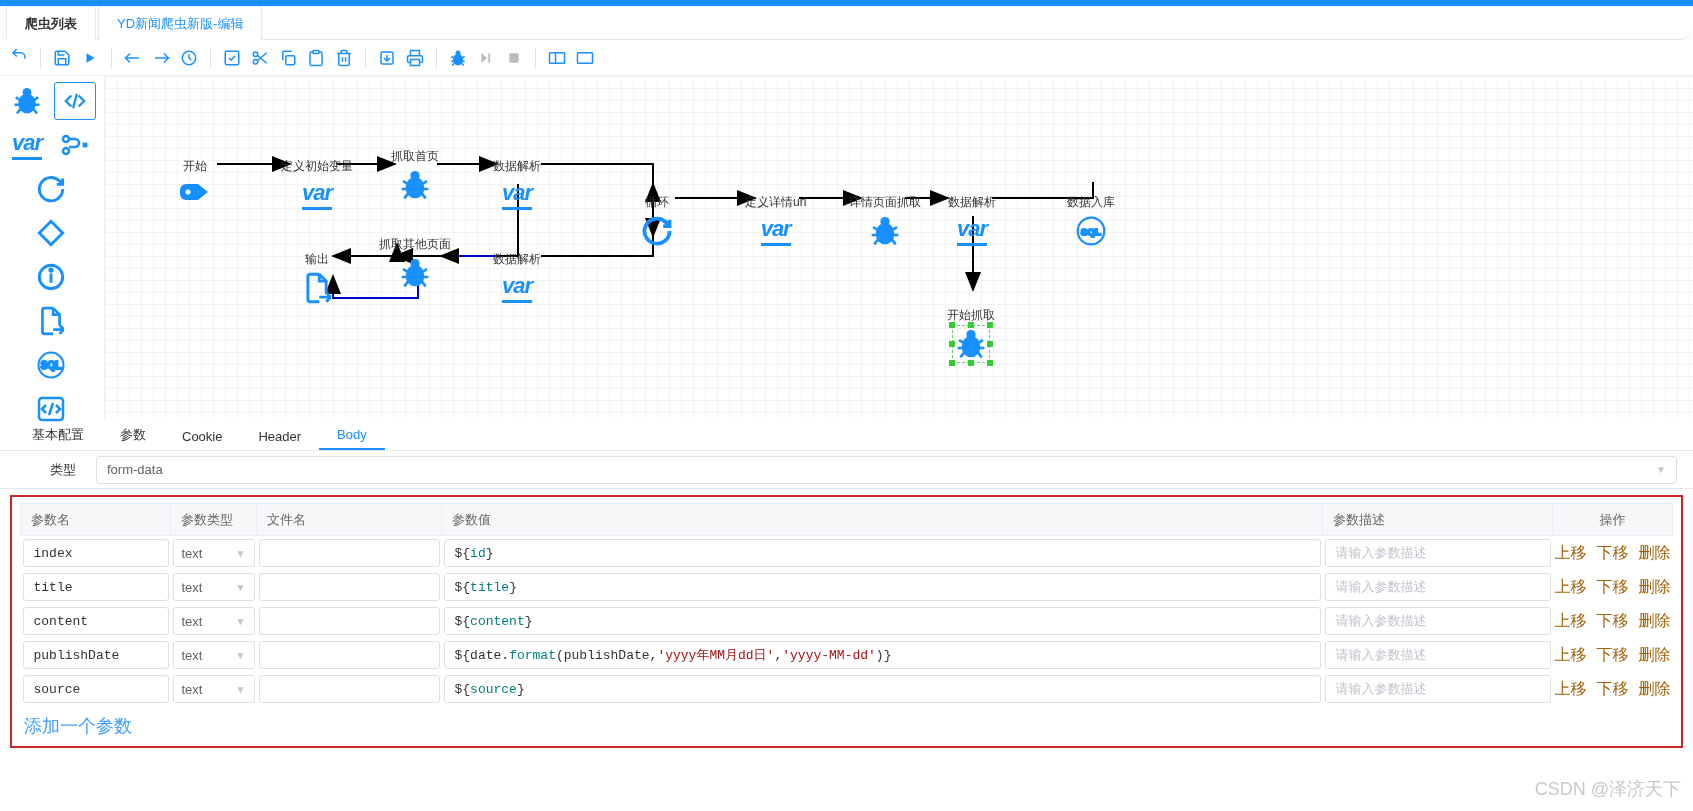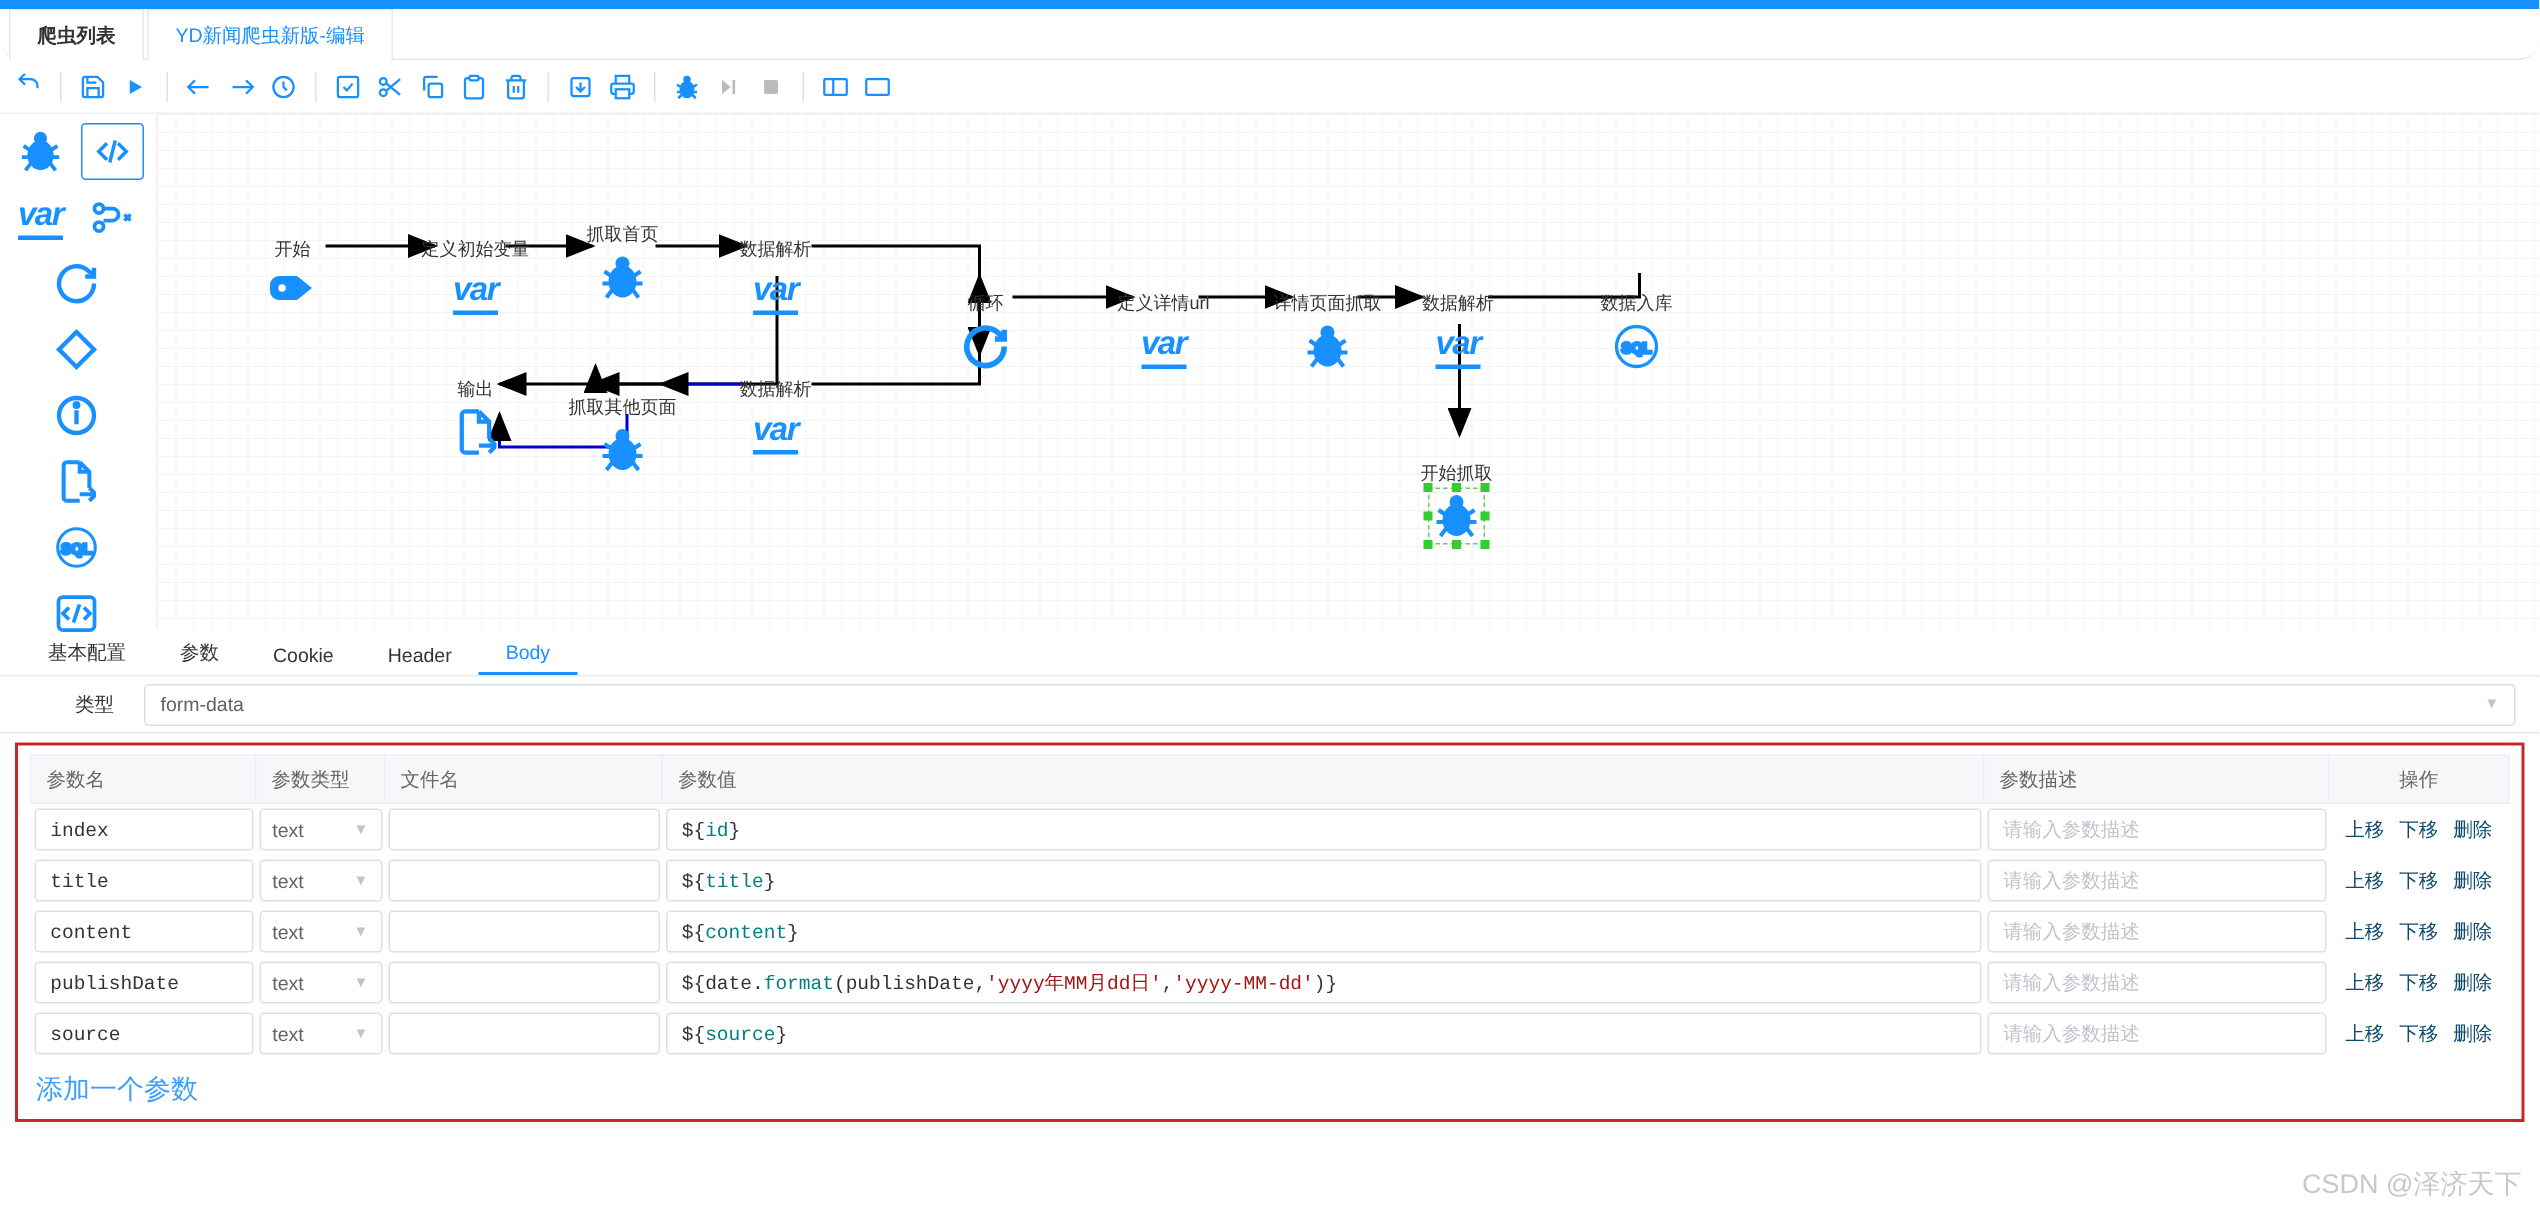--- a/index.html
+++ b/index.html
@@ -38,21 +38,21 @@
 .type-select{flex:1;height:28px;border:1px solid #dcdfe6;border-radius:3px;padding:0 10px;display:flex;align-items:center;justify-content:space-between;color:#606266;}
 .chev{color:#c0c4cc;font-size:10px;}
 .param-table-wrap{margin:6px 10px 0 10px;border:2px solid #c62828;padding:6px 8px 8px 8px;}
 .param-table{width:100%;border-collapse:collapse;}
 .param-table th{background:#f5f7f9;border:1px solid #ebeef5;text-align:left;font-weight:normal;color:#666;padding:6px 10px;height:32px;font-size:13px;}
 .param-table td{border:none;padding:3px 2px;vertical-align:middle;}
 .cell-input{width:100%;height:28px;border:1px solid #dcdfe6;border-radius:3px;padding:0 10px;font-size:13px;font-family:Consolas,"Courier New",monospace;display:flex;align-items:center;color:#333;}
 .cell-input.placeholder{color:#c0c4cc;font-family:inherit;}
 .cell-select{height:28px;border:1px solid #dcdfe6;border-radius:3px;padding:0 8px;display:flex;align-items:center;justify-content:space-between;color:#606266;}
 .ops{display:flex;gap:10px;justify-content:center;}
-.ops a{color:#0c4a6e;cursor:pointer;font-size:13px;}
+.ops a{color:#a16207;cursor:pointer;font-size:16px;}
 .add-param{color:#409eff;cursor:pointer;margin:8px 0 0 4px;font-size:18px;display:inline-block;}
 .code-txt .sym{color:#333;}
 .code-txt .str{color:#a31515;}
 .code-txt .dark{color:#333;}
 .code-txt .teal{color:#008080;}
 .watermark{position:fixed;bottom:10px;right:12px;color:#c8c8c8;font-size:18px;}
 </style>
 </head>
 <body>
 
@@ -305,21 +305,21 @@
     <div class="node" style="left:194px;top:147px">
         <span class="node-label">输出</span>
         <div class="node-icon">
           <svg width="28" height="32" viewBox="0 0 24 28" fill="none" stroke="#1890ff" stroke-width="2.5">
             <path d="M14 2H6a2 2 0 00-2 2v20a2 2 0 002 2h8"></path>
             <path d="M14 2l6 6v10M14 2v6h6"></path>
             <path d="M14 22h10M20 18l4 4-4 4"></path>
           </svg>
         </div>
       </div>
-    <div class="node" style="left:274px;top:159px">
+    <div class="node" style="left:274px;top:132px">
         <span class="node-label">抓取其他页面</span>
         <div class="node-icon">
           <svg width="32" height="32" viewBox="0 0 24 24" fill="#1890ff">
             <ellipse cx="12" cy="14" rx="7" ry="8"></ellipse>
             <circle cx="12" cy="5" r="3.5"></circle>
             <path d="M3 9l3 2M21 9l-3 2M2 15h4M22 15h-4M4 22l3-4M20 22l-3-4" stroke="#1890ff" stroke-width="2"></path>
           </svg>
         </div>
       </div>
     <div class="node" style="left:388px;top:147px">

